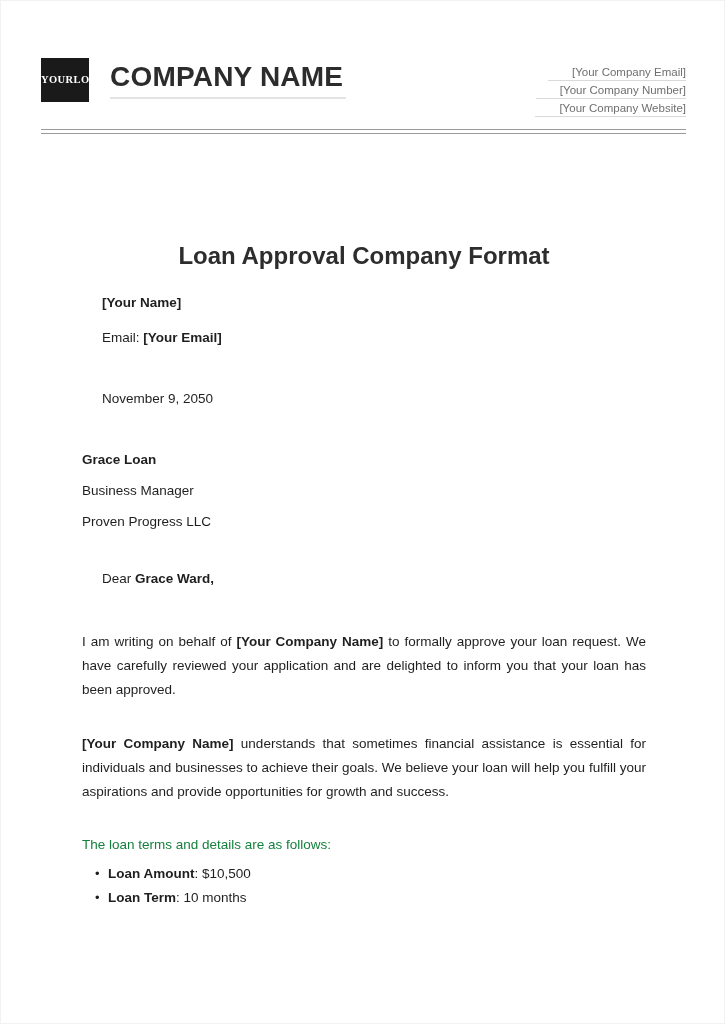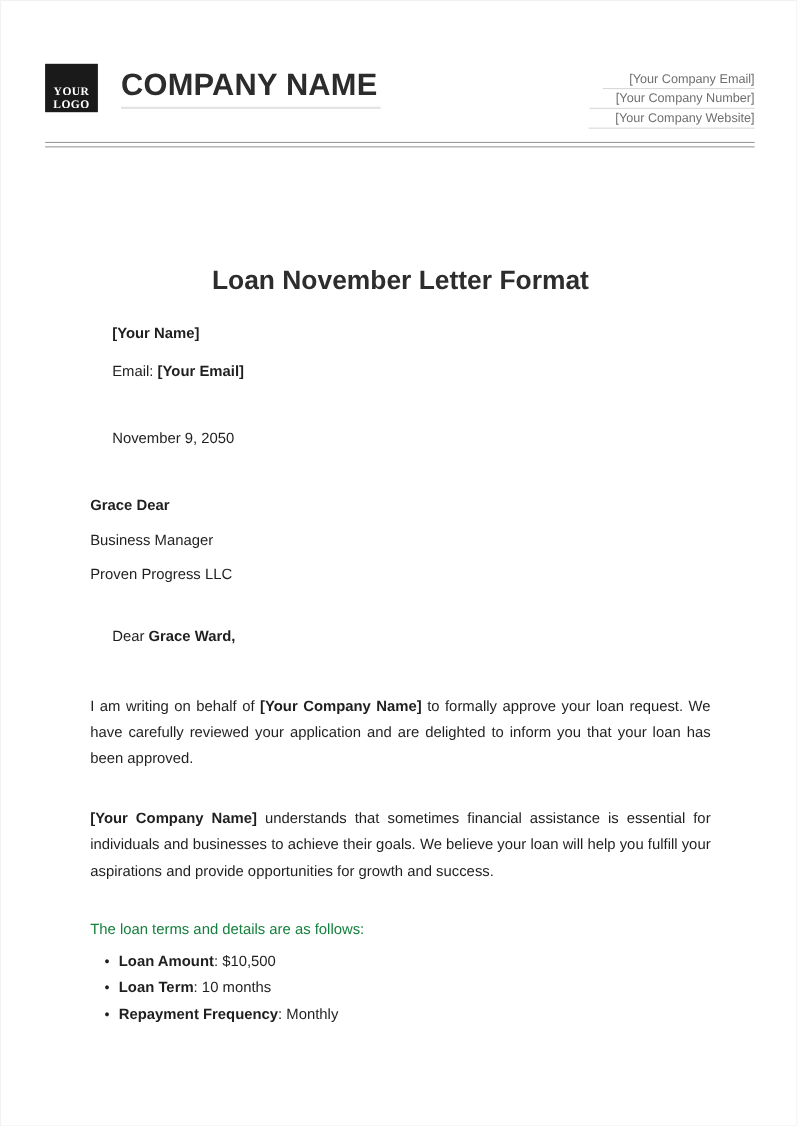--- a/index.html
+++ b/index.html
@@ -35,23 +35,23 @@
     top: 0;
     display: flex;
     align-items: flex-start;
   }
   .logo-box {
     width: 48px;
     height: 44px;
     background: #1a1a1a;
     color: #ffffff;
     display: flex;
-    flex-direction: column;
+    flex-direction: row;
     align-items: center;
-    justify-content: flex-end;
+    justify-content: flex-start;
     font-family: "Liberation Serif", serif;
     font-size: 10.5px;
     font-weight: 700;
     line-height: 12px;
     letter-spacing: 0.4px;
     flex: none;
   }
   .logo-line { display: block; }
   .company-block {
     margin-left: 21px;
@@ -206,35 +206,35 @@
     </div>
   </div>
 
   <div class="rule">
     <div class="r1"></div>
     <div class="r2"></div>
   </div>
 
   <div class="content">
 
-    <h1 class="doc-title">Loan November Letter Format</h1>
+    <h1 class="doc-title">Loan Approval Company Format</h1>
 
     <div class="line bold">[Your Name]</div>
 
     <div class="line">
       <span>Email: </span><b>[Your Email]</b>
     </div>
 
     <div class="gap-md"></div>
 
     <div class="line">November 9, 2050</div>
 
     <div class="gap-md"></div>
 
-    <div class="addr-line bold">Grace Dear</div>
+    <div class="addr-line bold">Grace Loan</div>
     <div class="addr-line">Business Manager</div>
     <div class="addr-line">Proven Progress LLC</div>
 
     <div class="gap-md"></div>
 
     <div class="line">
       <span>Dear </span><b>Grace Ward,</b>
     </div>
 
     <div class="gap-md"></div>
@@ -249,19 +249,16 @@
 
     <p class="list-intro">The loan terms and details are as follows:</p>
 
     <ul class="terms">
       <li>
         <b>Loan Amount</b><span>: $10,500</span>
       </li>
       <li>
         <b>Loan Term</b><span>: 10 months</span>
       </li>
-      <li>
-        <b>Repayment Frequency</b><span>: Monthly</span>
-      </li>
     </ul>
 
   </div>
 </div>
 
 </body></html>

